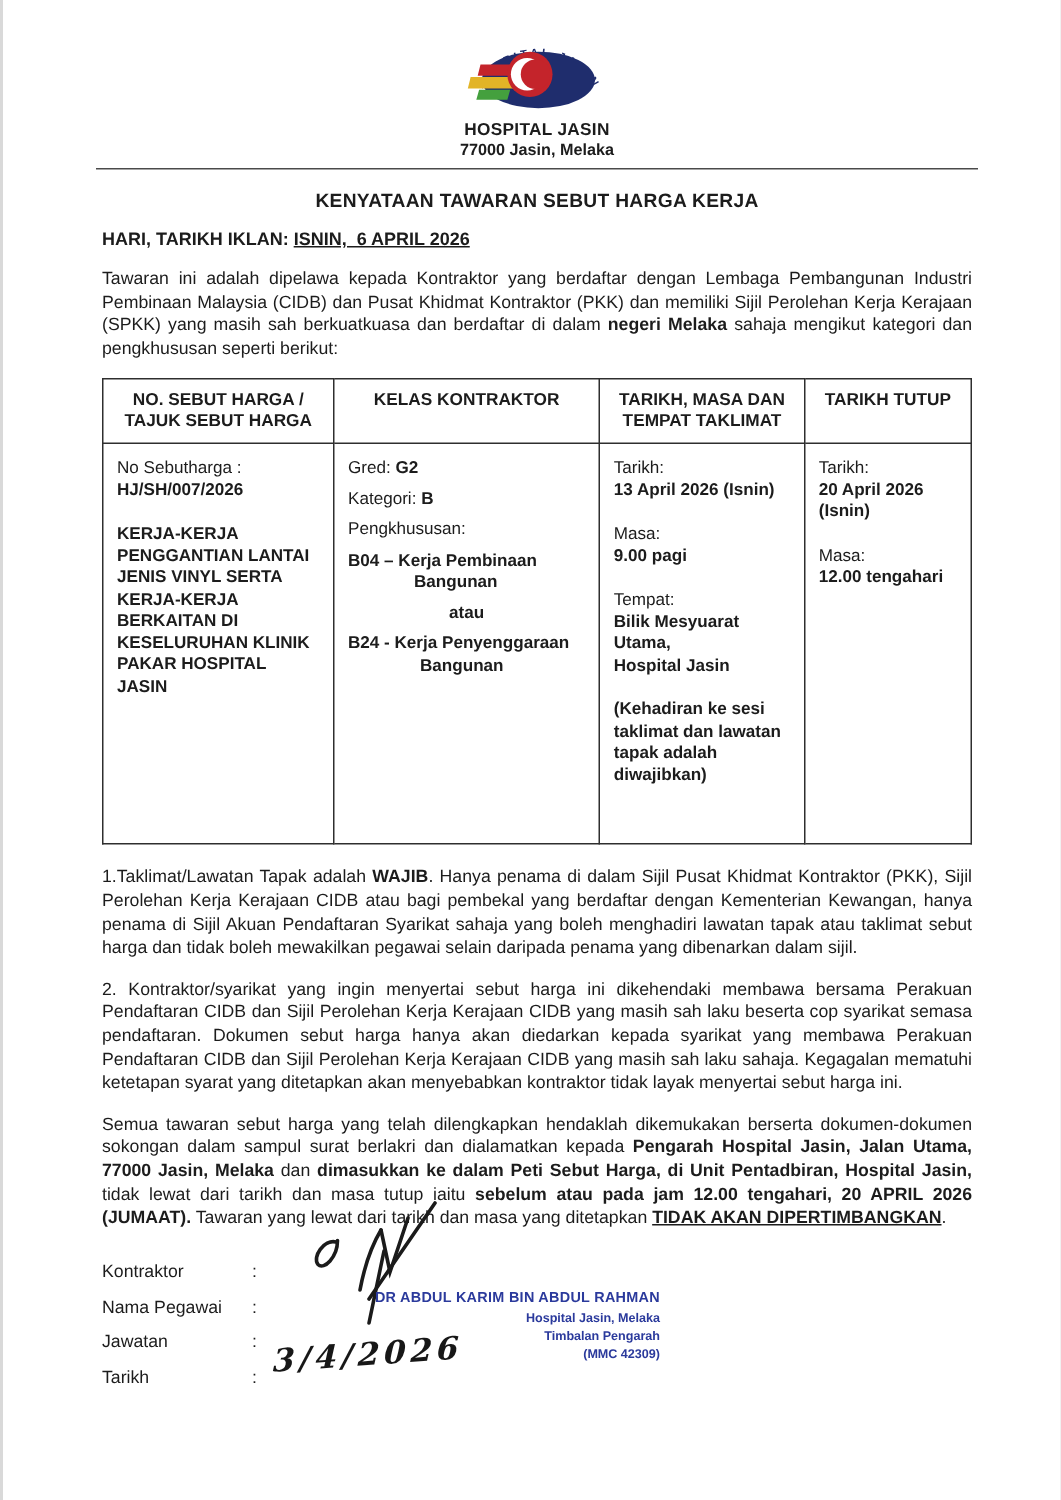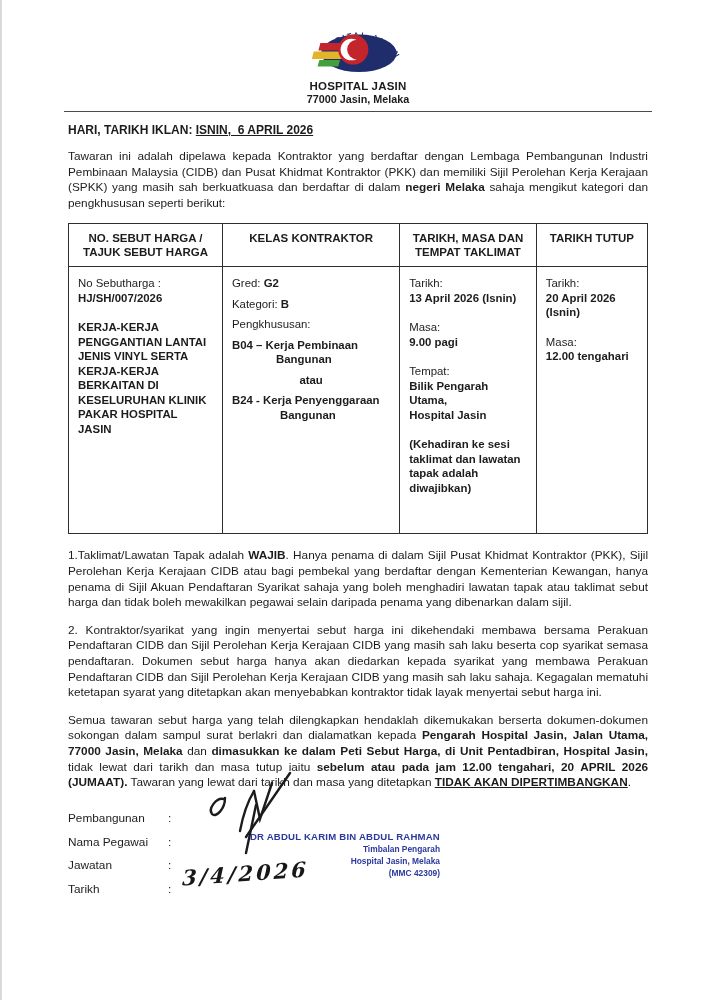--- a/index.html
+++ b/index.html
@@ -80,20 +80,21 @@
         <polygon points="19,53 41,53 39,60 17,60" fill="#44a03e"></polygon>
         <circle cx="55" cy="42" r="16" fill="#c4242b"></circle>
         <circle cx="53" cy="42" r="11.5" fill="#ffffff"></circle>
         <circle cx="59" cy="42" r="10.5" fill="#c4242b"></circle>
       </svg>
       <div class="hname">HOSPITAL JASIN</div>
       <div class="haddr">77000 Jasin, Melaka</div>
     </div>
     <div class="divider"></div>
 
+    <div class="title">KENYATAAN TAWARAN SEBUT HARGA KERJA</div>
     <div class="advert">
       <span>HARI, TARIKH IKLAN:</span>
       <span class="u val">ISNIN,  6 APRIL 2026</span>
     </div>
 
     <div class="para"><span>Tawaran ini adalah dipelawa kepada Kontraktor yang berdaftar dengan Lembaga Pembangunan Industri Pembinaan Malaysia (CIDB) dan Pusat Khidmat Kontraktor (PKK) dan memiliki Sijil Perolehan Kerja Kerajaan (SPKK) yang masih sah berkuatkuasa dan berdaftar di dalam </span><span class="b">negeri Melaka</span><span> sahaja mengikut kategori dan pengkhususan seperti berikut:</span></div>
 
     <table class="tbl">
       <colgroup>
           <col class="c1">
@@ -125,41 +126,41 @@
               <div class="center sp"><span class="b">atau</span></div>
               <div class="sp"><span class="b">B24 -  Kerja Penyenggaraan</span></div>
               <div class="ind2"><span class="b">Bangunan</span></div>
             </td>
           <td>
               <div><span>Tarikh:</span></div>
               <div><span class="b">13 April 2026 (Isnin)</span></div>
               <div class="sp2"><span>Masa:</span></div>
               <div><span class="b">9.00 pagi</span></div>
               <div class="sp2"><span>Tempat:</span></div>
-              <div><span class="b">Bilik Pengarah Utama,</span></div>
+              <div><span class="b">Bilik Mesyuarat Utama,</span></div>
               <div><span class="b">Hospital Jasin</span></div>
               <div class="sp2"><span class="b">(Kehadiran ke sesi taklimat dan lawatan tapak adalah diwajibkan)</span></div>
             </td>
           <td>
               <div><span>Tarikh:</span></div>
               <div><span class="b">20 April 2026 (Isnin)</span></div>
               <div class="sp2"><span>Masa:</span></div>
               <div><span class="b">12.00 tengahari</span></div>
             </td>
         </tr>
       </tbody>
     </table>
 
     <div class="para" style="margin-top:14px"><span>1.Taklimat/Lawatan Tapak adalah </span><span class="b">WAJIB</span><span>. Hanya penama di dalam Sijil Pusat Khidmat Kontraktor (PKK), Sijil Perolehan Kerja Kerajaan CIDB atau bagi pembekal yang berdaftar dengan Kementerian Kewangan, hanya penama di Sijil Akuan Pendaftaran Syarikat sahaja yang boleh menghadiri lawatan tapak atau taklimat sebut harga dan tidak boleh mewakilkan pegawai selain daripada penama yang dibenarkan dalam sijil.</span></div>
     <div class="para"><span>2. Kontraktor/syarikat yang ingin menyertai sebut harga ini dikehendaki membawa bersama Perakuan Pendaftaran CIDB dan Sijil Perolehan Kerja Kerajaan CIDB yang masih sah laku beserta cop syarikat semasa pendaftaran. Dokumen sebut harga hanya akan diedarkan kepada syarikat yang membawa Perakuan Pendaftaran CIDB dan Sijil Perolehan Kerja Kerajaan CIDB yang masih sah laku sahaja. Kegagalan mematuhi ketetapan syarat yang ditetapkan akan menyebabkan kontraktor tidak layak menyertai sebut harga ini.</span></div>
     <div class="para"><span>Semua tawaran sebut harga yang telah dilengkapkan hendaklah dikemukakan berserta dokumen-dokumen sokongan dalam sampul surat berlakri dan dialamatkan kepada </span><span class="b">Pengarah Hospital Jasin, Jalan Utama, 77000 Jasin, Melaka</span><span> dan </span><span class="b">dimasukkan ke dalam Peti Sebut Harga, di Unit Pentadbiran, Hospital Jasin,</span><span> tidak lewat dari tarikh dan masa tutup iaitu </span><span class="b">sebelum atau pada jam 12.00 tengahari,  20 APRIL 2026 (JUMAAT).</span><span> Tawaran yang lewat dari tarikh dan masa yang ditetapkan </span><span class="b u">TIDAK AKAN DIPERTIMBANGKAN</span><span>.</span></div>
 
     <div class="sig">
       <div class="sigrow">
-        <span class="lbl">Pembangunan</span>
+        <span class="lbl">Kontraktor</span>
         <span class="col">:</span>
       </div>
       <div class="sigrow">
         <span class="lbl">Nama Pegawai</span>
         <span class="col">:</span>
       </div>
       <div class="sigrow">
         <span class="lbl">Jawatan</span>
         <span class="col">:</span>
       </div>
@@ -173,22 +174,22 @@
           <path d="M36 34 C28 32 20 44 24 49 C28 53 37 44 37 33"></path>
           <path d="M52 66 C55 50 60 36 66 26"></path>
           <path d="M66 26 L72 54 L84 18"></path>
           <path d="M58 72 L102 8"></path>
           <path d="M68 40 L58 88"></path>
         </g>
       </svg>
 
       <div class="stamp">
         <div class="sname">DR ABDUL KARIM BIN ABDUL RAHMAN</div>
+        <div class="sline">Hospital Jasin, Melaka</div>
         <div class="sline">Timbalan Pengarah</div>
-        <div class="sline">Hospital Jasin, Melaka</div>
         <div class="sline">(MMC 42309)</div>
       </div>
 
       <div class="hdate">3/4/2026</div>
     </div>
 
   </div>
 </div>
 
 </body></html>

